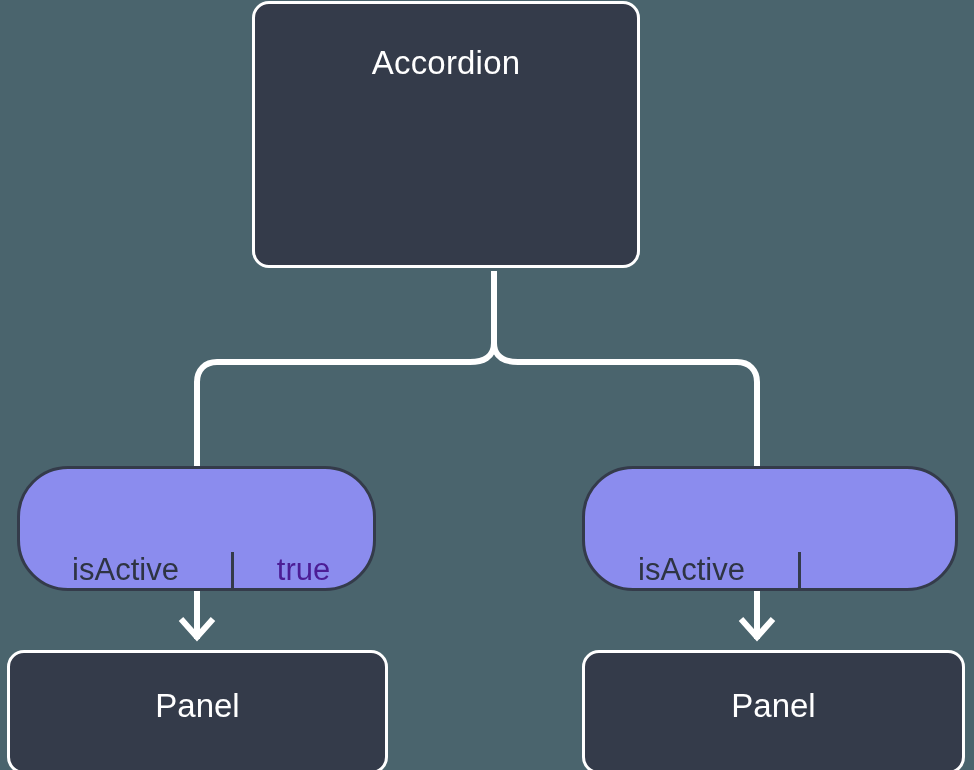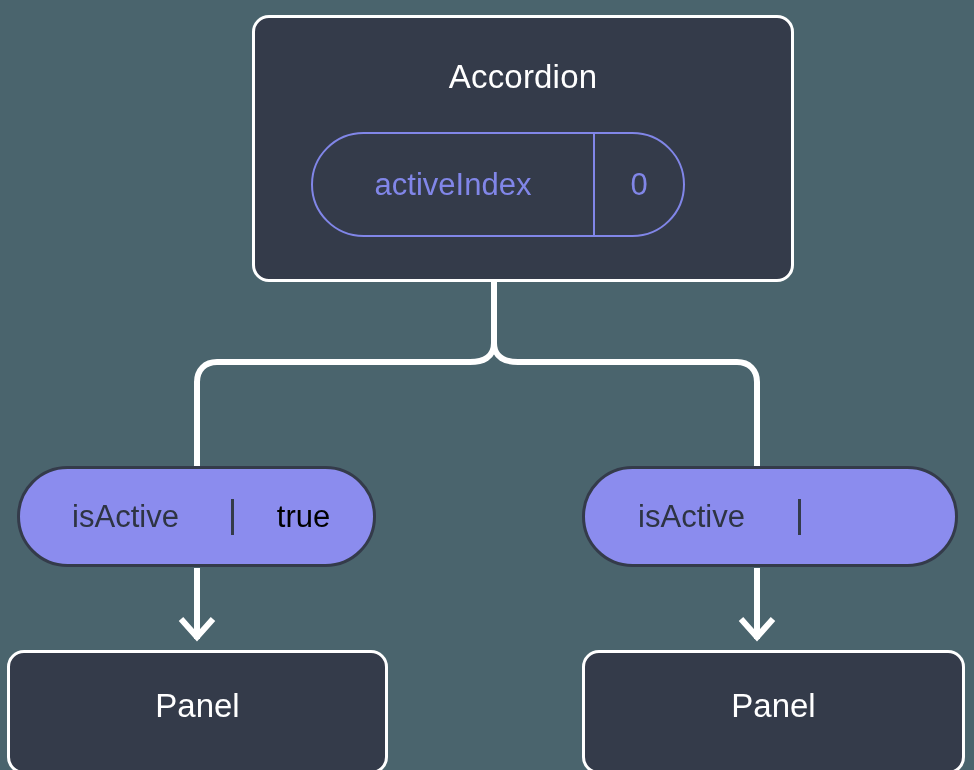--- a/index.html
+++ b/index.html
@@ -32,22 +32,22 @@
     background: #343b4a;
     border: 3px solid #ffffff;
     border-radius: 17px;
     display: flex;
     flex-direction: column;
     align-items: center;
   }
 
   #accordion-box {
     left: 252px;
-    top: 15px;
-    width: 542px;
+    top: 1px;
+    width: 388px;
     height: 267px;
   }
   #accordion-title {
     margin-top: 42px;
     color: #ffffff;
     font-size: 33px;
     font-weight: 500;
     letter-spacing: .2px;
     line-height: 1;
   }
@@ -82,42 +82,42 @@
     justify-content: center;
     color: #8186e8;
     font-size: 31px;
     font-weight: 400;
   }
 
   
   .prop-pill {
     position: absolute;
     box-sizing: border-box;
-    height: 101px;
+    height: 125px;
     background: #8b8cee;
     border: 3px solid #343b4a;
     border-radius: 51px;
     display: flex;
-    align-items: center;
+    align-items: flex-end;
     overflow: hidden;
   }
   .prop-pill .pill-key {
     display: flex;
     align-items: center;
     justify-content: center;
     color: #2e3443;
     font-size: 31px;
     border-right: 3px solid #343b4a;
   }
   .prop-pill .pill-val {
     flex: 1 1 auto;
     display: flex;
     align-items: center;
     justify-content: center;
-    color: #000000;
+    color: #4c1d95;
     font-size: 31px;
   }
 
   #pill-left  { left: 17px;  top: 466px; width: 359px; }
   #pill-left  .pill-key { flex: 0 0 211px; }
   #pill-right { left: 582px; top: 466px; width: 376px; }
   #pill-right .pill-key { flex: 0 0 213px; }
 
   
   #panel-left {
@@ -157,24 +157,20 @@
     <path d="M197,568 L197,639" stroke="#ffffff" stroke-width="6" stroke-linecap="butt"></path>
     <path d="M181,619 L197,637 L213,619" stroke="#ffffff" stroke-width="6" stroke-linecap="butt" stroke-linejoin="miter"></path>
 
     <path d="M757,568 L757,639" stroke="#ffffff" stroke-width="6" stroke-linecap="butt"></path>
     <path d="M741,619 L757,637 L773,619" stroke="#ffffff" stroke-width="6" stroke-linecap="butt" stroke-linejoin="miter"></path>
   </svg>
 
   <div id="accordion-box" class="node-box">
     <div id="accordion-title">Accordion</div>
 
-    <div id="state-pill">
-      <div class="pill-key">activeIndex</div>
-      <div class="pill-val">0</div>
-    </div>
   </div>
 
   <div id="pill-left" class="prop-pill">
     <div class="pill-key">isActive</div>
     <div class="pill-val">true</div>
   </div>
 
   <div id="pill-right" class="prop-pill">
     <div class="pill-key">isActive</div>
   </div>

